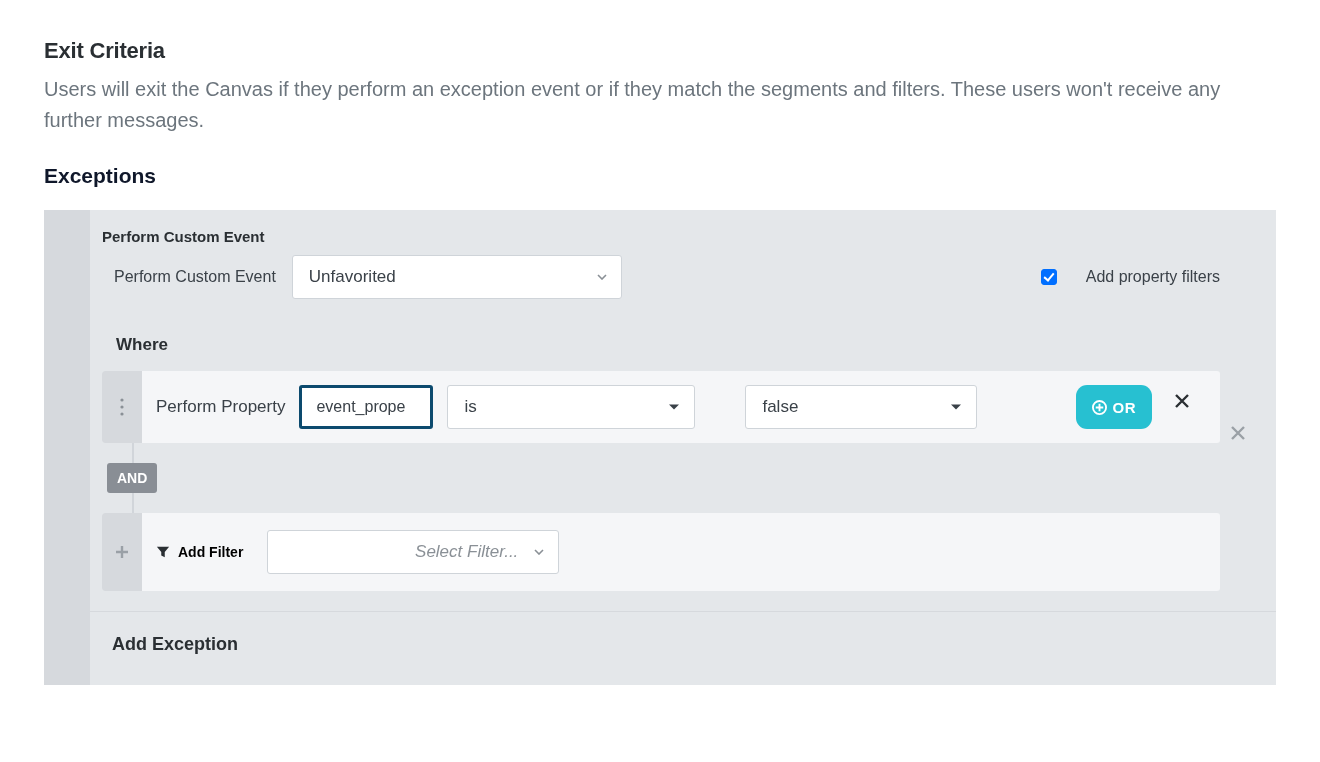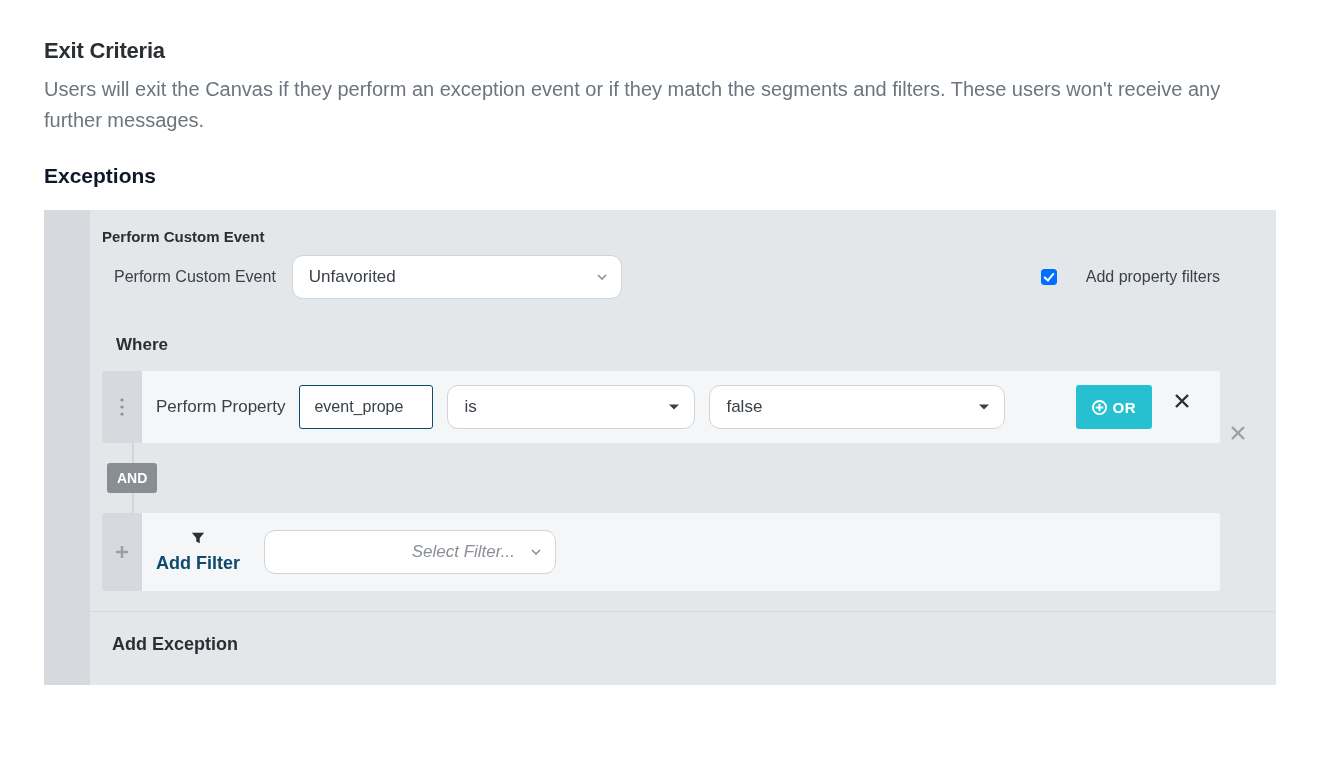--- a/index.html
+++ b/index.html
@@ -64,21 +64,21 @@
     font-size: 16px;
     color: #3a4148;
     padding-left: 12px;
   }
   .select {
     position: relative;
     display: flex;
     align-items: center;
     background: #fff;
     border: 1px solid #cfd4d9;
-    border-radius: 11px;
+    border-radius: 3px;
     height: 44px;
     padding: 0 40px 0 16px;
     font-size: 17px;
     color: #3a4148;
     cursor: pointer;
   }
   .select .caret {
     position: absolute;
     right: 14px;
     top: 50%;
@@ -145,44 +145,44 @@
     margin-right: 14px;
     cursor: grab;
   }
   .filter-label {
     font-size: 17px;
     color: #3a4148;
     margin-right: 14px;
   }
   .text-input {
     height: 44px;
-    border: 1px solid #0c4a6e;
+    border: 3px solid #0c4a6e;
     border-radius: 3px;
     background:#fff;
     padding: 0 14px;
     font-size: 16px;
     color:#3a4148;
     width: 134px;
   }
   .op-select { width: 248px; }
-  .val-select { width: 296px; }
+  .val-select { width: 232px; margin-left: 36px; }
   .gap { width: 14px; }
 
   .or-btn {
     display:flex;
     align-items:center;
     gap:6px;
     background:#27c0d1;
     color:#fff;
     font-size: 15px;
     font-weight:700;
     letter-spacing:0.5px;
     height:44px;
     border:none;
-    border-radius:3px;
+    border-radius:11px;
     padding: 0 16px;
     cursor:pointer;
     position:absolute;
     right: 68px;
     top: 14px;
   }
   .row-delete {
     position:absolute;
     right: 30px;
     top: 22px;
@@ -234,25 +234,24 @@
     justify-content:center;
     color:#9aa0a6;
     border-top-left-radius:3px;
     border-bottom-left-radius:3px;
     margin-right: 14px;
   }
   .add-filter-label {
     display:flex;
     align-items:center;
     gap:8px;
-    font-size: 18px;
+    font-size: 14px;
     font-weight:600;
-    color:#0c4a6e;
+    color:#000000;
     margin-right: 24px;
-    flex-direction: column;
   }
   .filter-select { width: 292px; }
 
   .footer {
     border-top: 1px solid #d6d9dd;
     padding: 22px 12px 30px 22px;
     display:flex;
     align-items:center;
     gap: 18px;
   }

